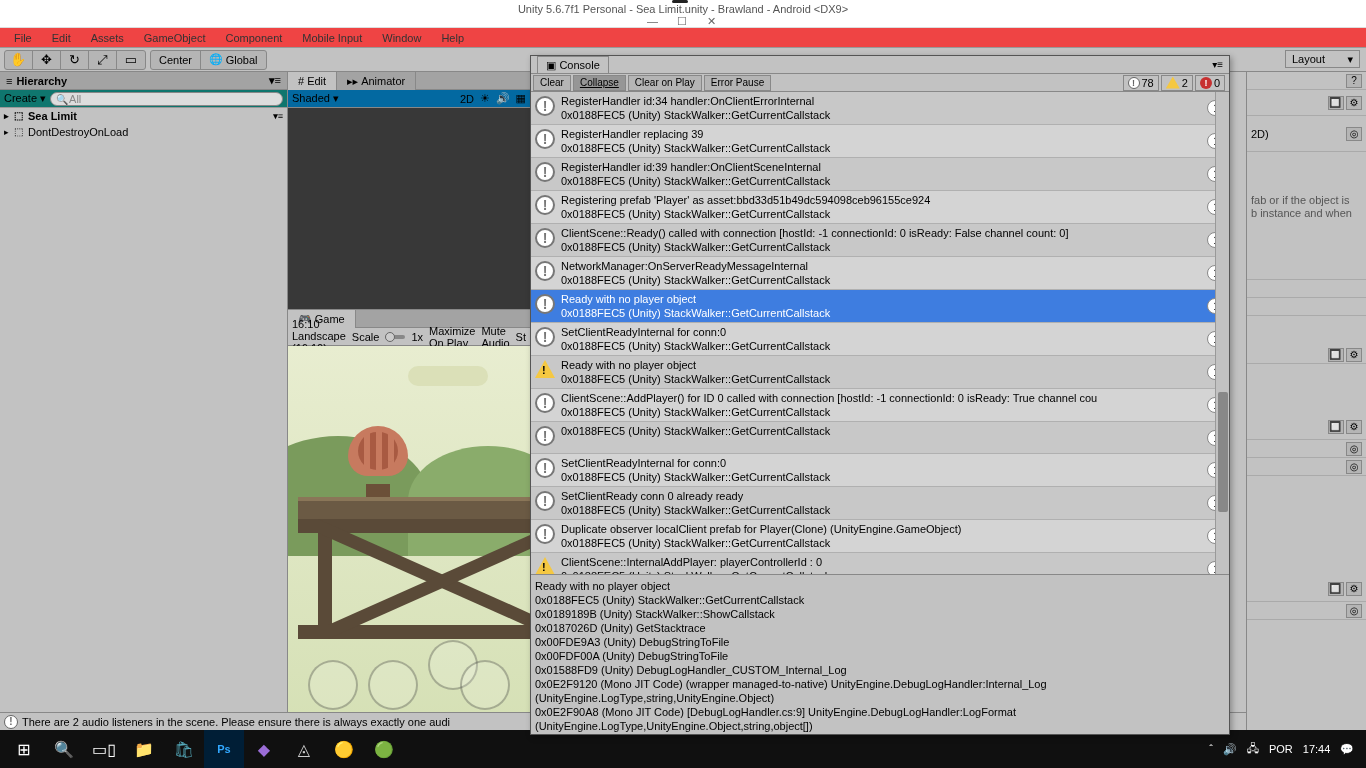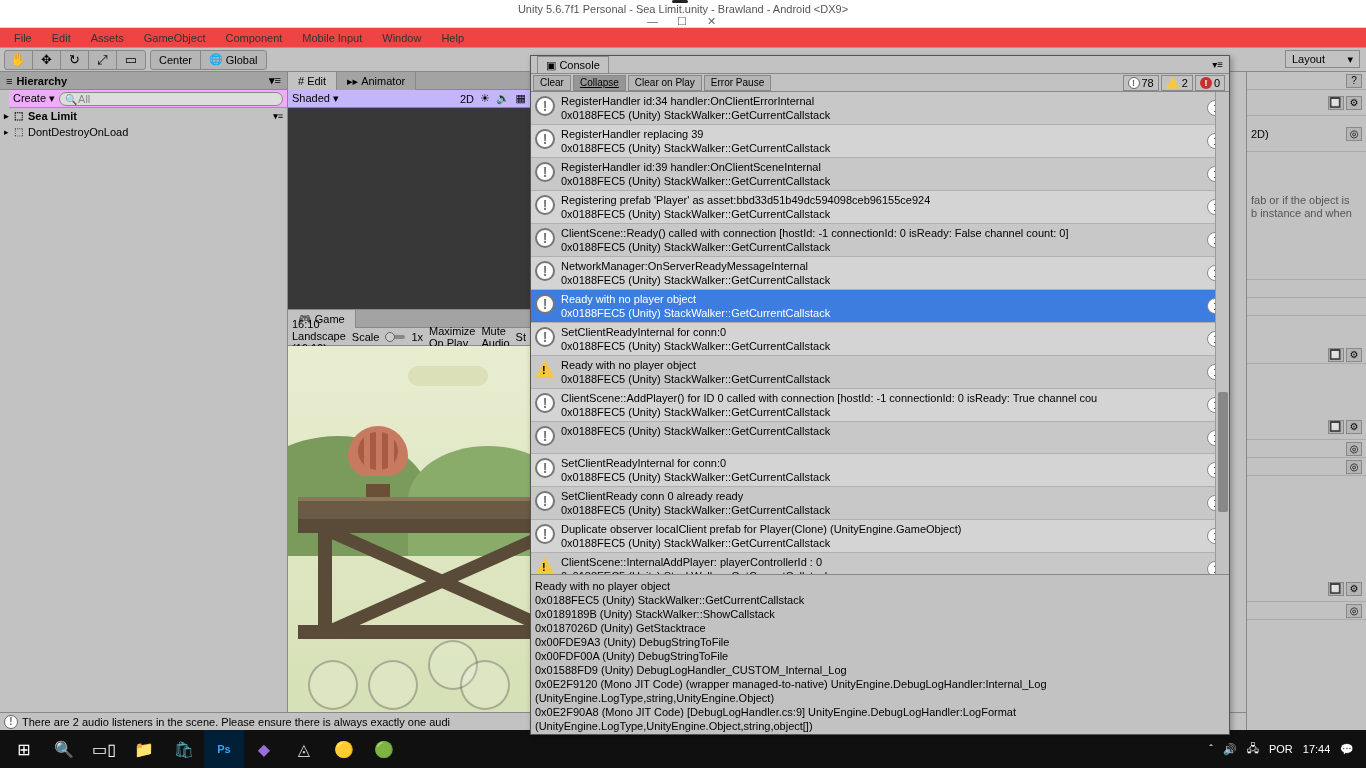--- a/index.html
+++ b/index.html
@@ -23,35 +23,35 @@
 .tool-btn:last-child { border-right: none; }
 .tool-btn.text { width: auto; padding: 0 8px; font-size: 11px; }
 
 
 .main { display: flex; height: 658px; }
 
 
 .hierarchy { width: 288px; background: #c2c2c2; border-right: 1px solid #888; display: flex; flex-direction: column; }
 .panel-tab { height: 18px; background: #a3a3a3; border-bottom: 1px solid #888; display: flex; align-items: center; padding: 0 6px; font-weight: bold; }
 .panel-tab .icon { margin-right: 4px; }
-.panel-toolbar { height: 18px; background: #f0abfc; display: flex; align-items: center; padding: 0 4px; gap: 4px; border-bottom: 1px solid #999; margin-left: 9px; }
+.panel-toolbar { height: 18px; background: #0f766e; display: flex; align-items: center; padding: 0 4px; gap: 4px; border-bottom: 1px solid #999; }
 .search-field { flex: 1; height: 14px; background: #ddd; border: 1px solid #888; border-radius: 8px; padding: 0 6px; font-size: 10px; color: #888; }
 .hierarchy-list { flex: 1; background: #c2c2c2; }
 .hier-item { height: 16px; display: flex; align-items: center; padding: 0 4px; cursor: pointer; }
 .hier-item .arrow { width: 10px; font-size: 9px; }
 .hier-item .cube { width: 12px; height: 12px; margin-right: 2px; font-size: 10px; }
 .hier-item.bold { font-weight: bold; }
 
 
 .center-col { width: 242px; display: flex; flex-direction: column; }
 .scene-panel { height: 238px; display: flex; flex-direction: column; border-bottom: 1px solid #888; }
 .scene-tabs { height: 18px; display: flex; background: #a3a3a3; border-bottom: 1px solid #888; }
 .scene-tab { padding: 0 10px; height: 18px; display: flex; align-items: center; background: #c2c2c2; border-right: 1px solid #888; cursor: pointer; gap: 3px; }
 .scene-tab.inactive { background: #a3a3a3; }
-.scene-toolbar { height: 18px; background: #c4b5fd; display: flex; align-items: center; padding: 0 4px; gap: 6px; border-bottom: 1px solid #888; font-size: 10px; }
+.scene-toolbar { height: 18px; background: #0369a1; display: flex; align-items: center; padding: 0 4px; gap: 6px; border-bottom: 1px solid #888; font-size: 10px; }
 .scene-view { flex: 1; background: #383838; }
 
 .game-panel { flex: 1; display: flex; flex-direction: column; }
 .game-toolbar { height: 18px; background: #c2c2c2; display: flex; align-items: center; padding: 0 4px; gap: 6px; border-bottom: 1px solid #888; font-size: 10px; }
 .game-view { flex: 1; background: #dfe9c8; position: relative; overflow: hidden; }
 
 
 .console { position: absolute; left: 530px; top: 55px; width: 700px; height: 680px; background: #c2c2c2; border: 1px solid #555; box-shadow: 2px 2px 6px rgba(0,0,0,0.3); z-index: 100; display: flex; flex-direction: column; }
 .console-tab { height: 18px; background: #c2c2c2; border-bottom: 1px solid #888; display: flex; align-items: center; padding: 0 6px; }
 .console-tab-label { background: #c2c2c2; padding: 0 8px; border: 1px solid #888; border-bottom: none; height: 17px; display: flex; align-items: center; gap: 3px; }

